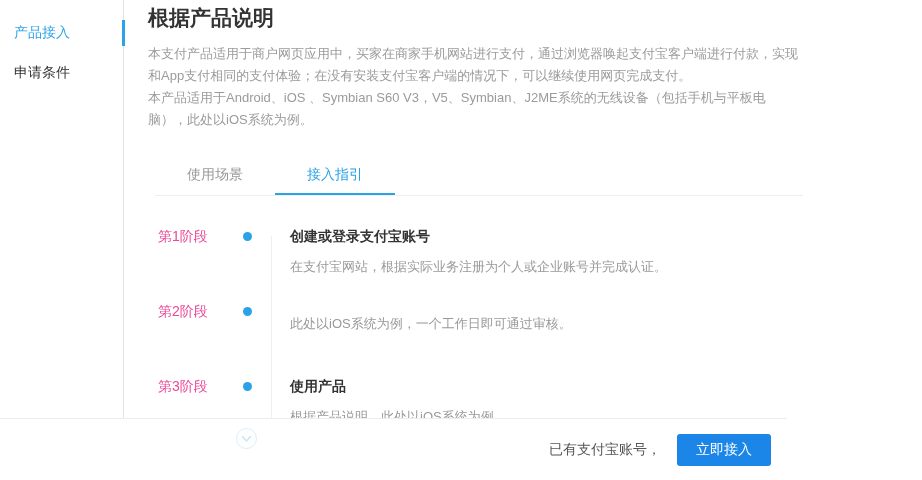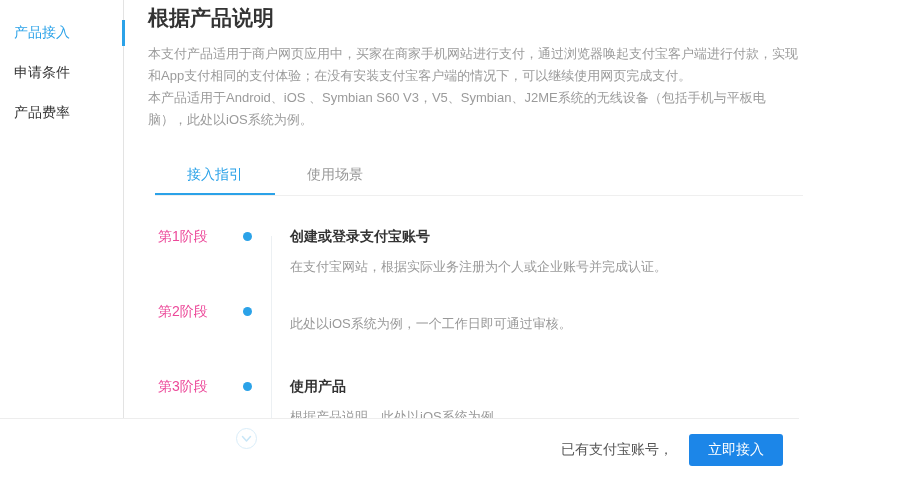--- a/index.html
+++ b/index.html
@@ -72,21 +72,21 @@
   .step-dot{
     position:absolute;left:95px;top:5px;width:9px;height:9px;border-radius:50%;
     background:var(--accent);
   }
   .step-body{position:absolute;left:142px;top:0;right:10px;}
   .step-title{font-size:14px;font-weight:600;color:#333;line-height:18px;}
   .step-desc{margin-top:13px;font-size:13px;color:#999;line-height:18px;}
 
   
   .bottom-bar{
-    position:absolute;left:0;right:4px;bottom:0;height:62px;
+    position:absolute;left:0;right:16px;bottom:0;height:62px;
     border-top:1px solid #ededed;background:#fff;
     display:flex;align-items:center;justify-content:flex-end;
     padding-right:16px;
   }
   .scroll-circle{
     position:absolute;left:236px;top:9px;width:21px;height:21px;
     border:1px solid #d9edf9;border-radius:50%;background:#fff;
     display:flex;align-items:center;justify-content:center;cursor:pointer;
   }
   .scroll-circle svg{display:block;}
@@ -98,35 +98,34 @@
   }
 </style>
 </head>
 <body>
 
 <div class="page">
 
   <aside class="sidebar">
     <div class="sidebar-item active">产品接入</div>
     <div class="sidebar-item">申请条件</div>
-    <div class="sidebar-item">产品费率</div>
     <div class="sidebar-active-bar"></div>
   </aside>
 
   <main class="content">
     <h1 class="page-title">根据产品说明</h1>
 
     <div class="intro">
       <p>本支付产品适用于商户网页应用中，买家在商家手机网站进行支付，通过浏览器唤起支付宝客户端进行付款，实现和App支付相同的支付体验；在没有安装支付宝客户端的情况下，可以继续使用网页完成支付。</p>
       <p>本产品适用于Android、iOS 、Symbian S60 V3，V5、Symbian、J2ME系统的无线设备（包括手机与平板电脑），此处以iOS系统为例。</p>
     </div>
 
     <div class="tabs">
+      <div class="tab">使用场景</div>
       <div class="tab active">接入指引</div>
-      <div class="tab">使用场景</div>
     </div>
 
     <div class="steps">
       <div class="timeline"></div>
 
       <div class="step">
         <span class="step-stage">第1阶段</span>
         <span class="step-dot"></span>
         <div class="step-body">
           <div class="step-title">创建或登录支付宝账号</div>

